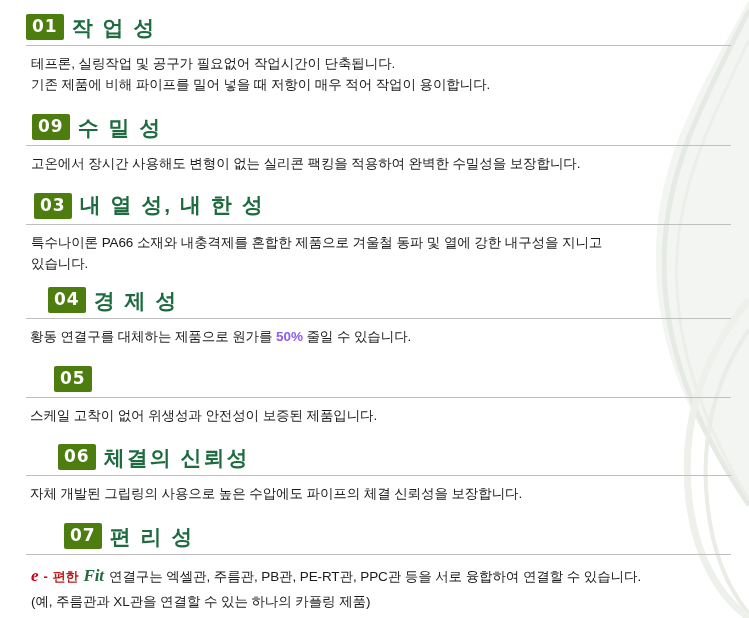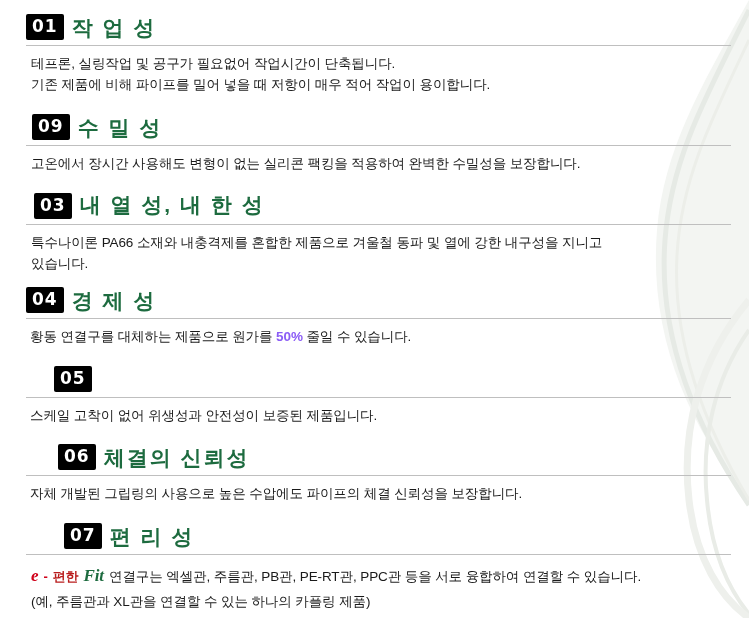--- a/index.html
+++ b/index.html
@@ -41,21 +41,21 @@
 
   .sec-head {
     display: flex;
     align-items: flex-end;
     gap: 8px;
     position: relative;
   }
 
   .num-badge {
     display: inline-block;
-    background: #000000;
+    background: #4d7c0f;
     color: #ffffff;
     font-family: "DejaVu Sans", sans-serif;
     font-size: 17px;
     font-weight: bold;
     letter-spacing: 1px;
     line-height: 1;
     padding: 4px 6px 5px 6px;
     border-radius: 2px;
     min-width: 22px;
     text-align: center;
@@ -139,21 +139,21 @@
   .sub-note {
     font-size: 13.5px;
     color: #1a1a1a;
     margin-top: 2px;
   }
 
   
   .off-0 { margin-left: 0px; }
   .off-1 { margin-left: 6px; }
   .off-2 { margin-left: 8px; align-items: center; }
-  .off-3 { }
+  .off-3 { margin-left: 22px; }
   .off-4 { margin-left: 28px; }
   .off-5 { margin-left: 32px; }
   .off-6 { margin-left: 38px; align-items: flex-end; }
 </style>
 </head>
 <body>
 
 <svg class="watermark" viewBox="0 0 300 618" preserveAspectRatio="none">
   <path d="M300 0 C250 90 215 150 208 230 C200 330 235 420 300 500 L300 0 Z" fill="#f3f5f2"></path>
   <path d="M300 10 C255 100 222 160 216 240 C209 335 245 425 300 505" fill="none" stroke="#e6eae5" stroke-width="5"></path>

